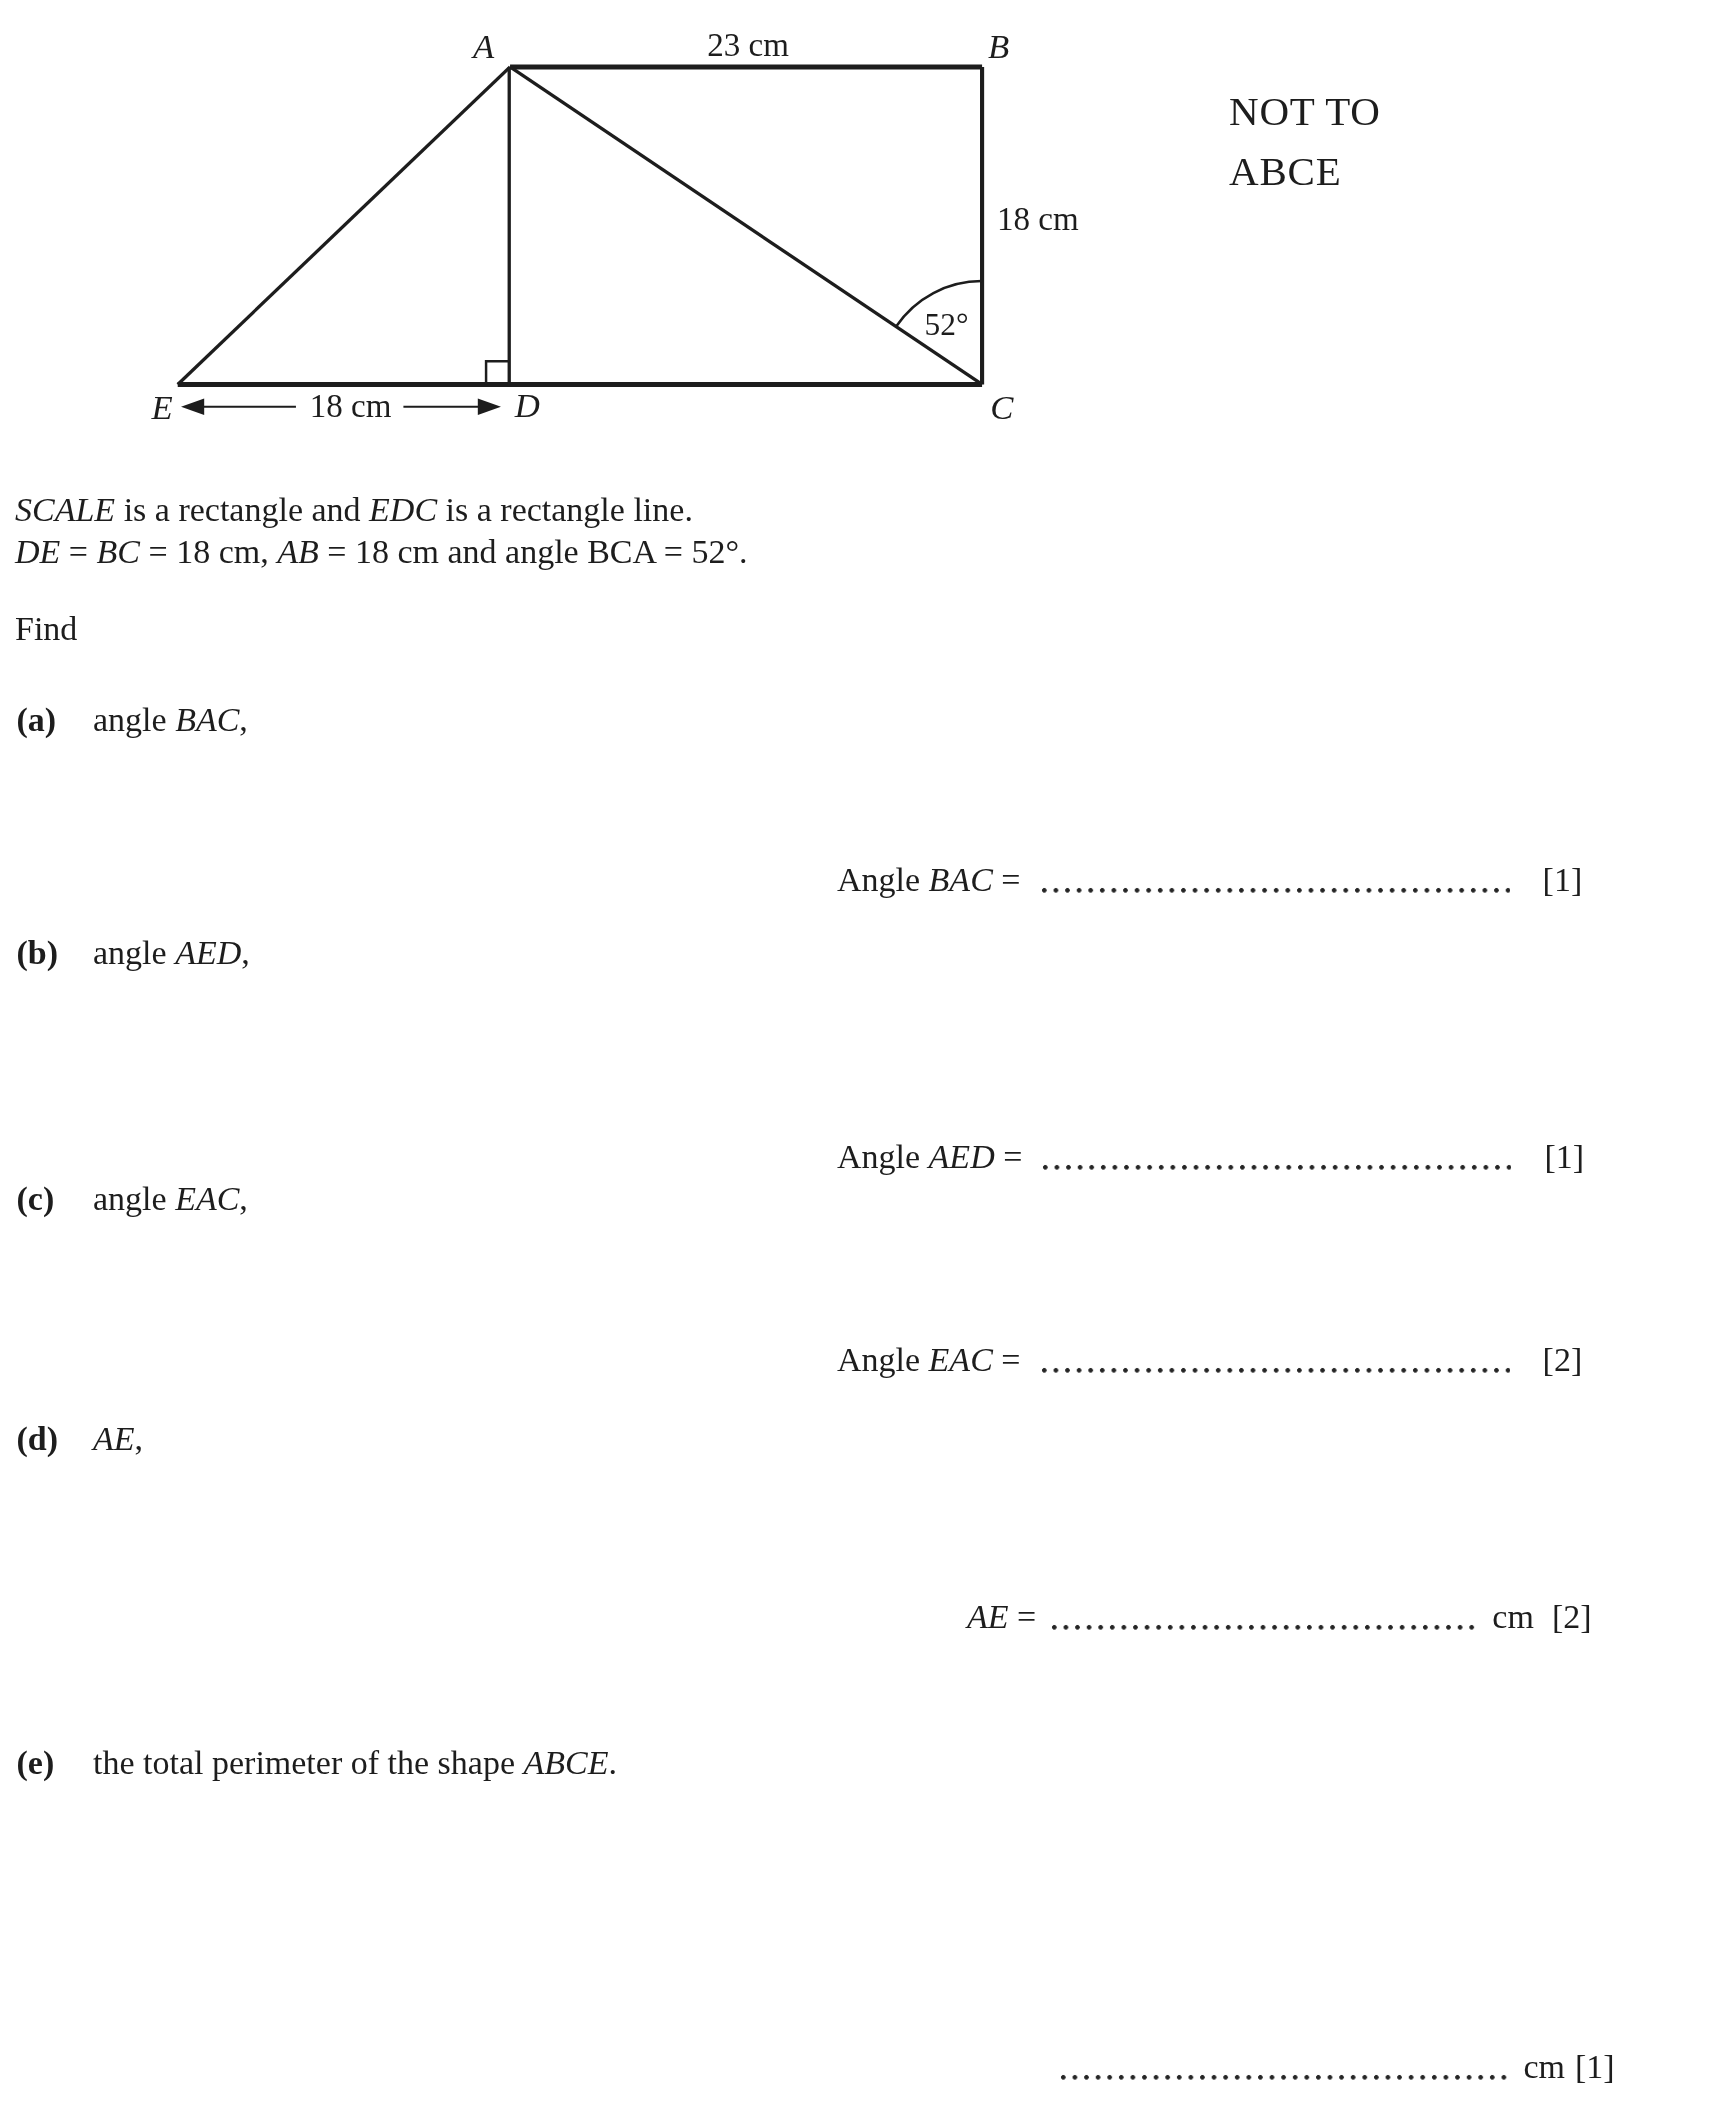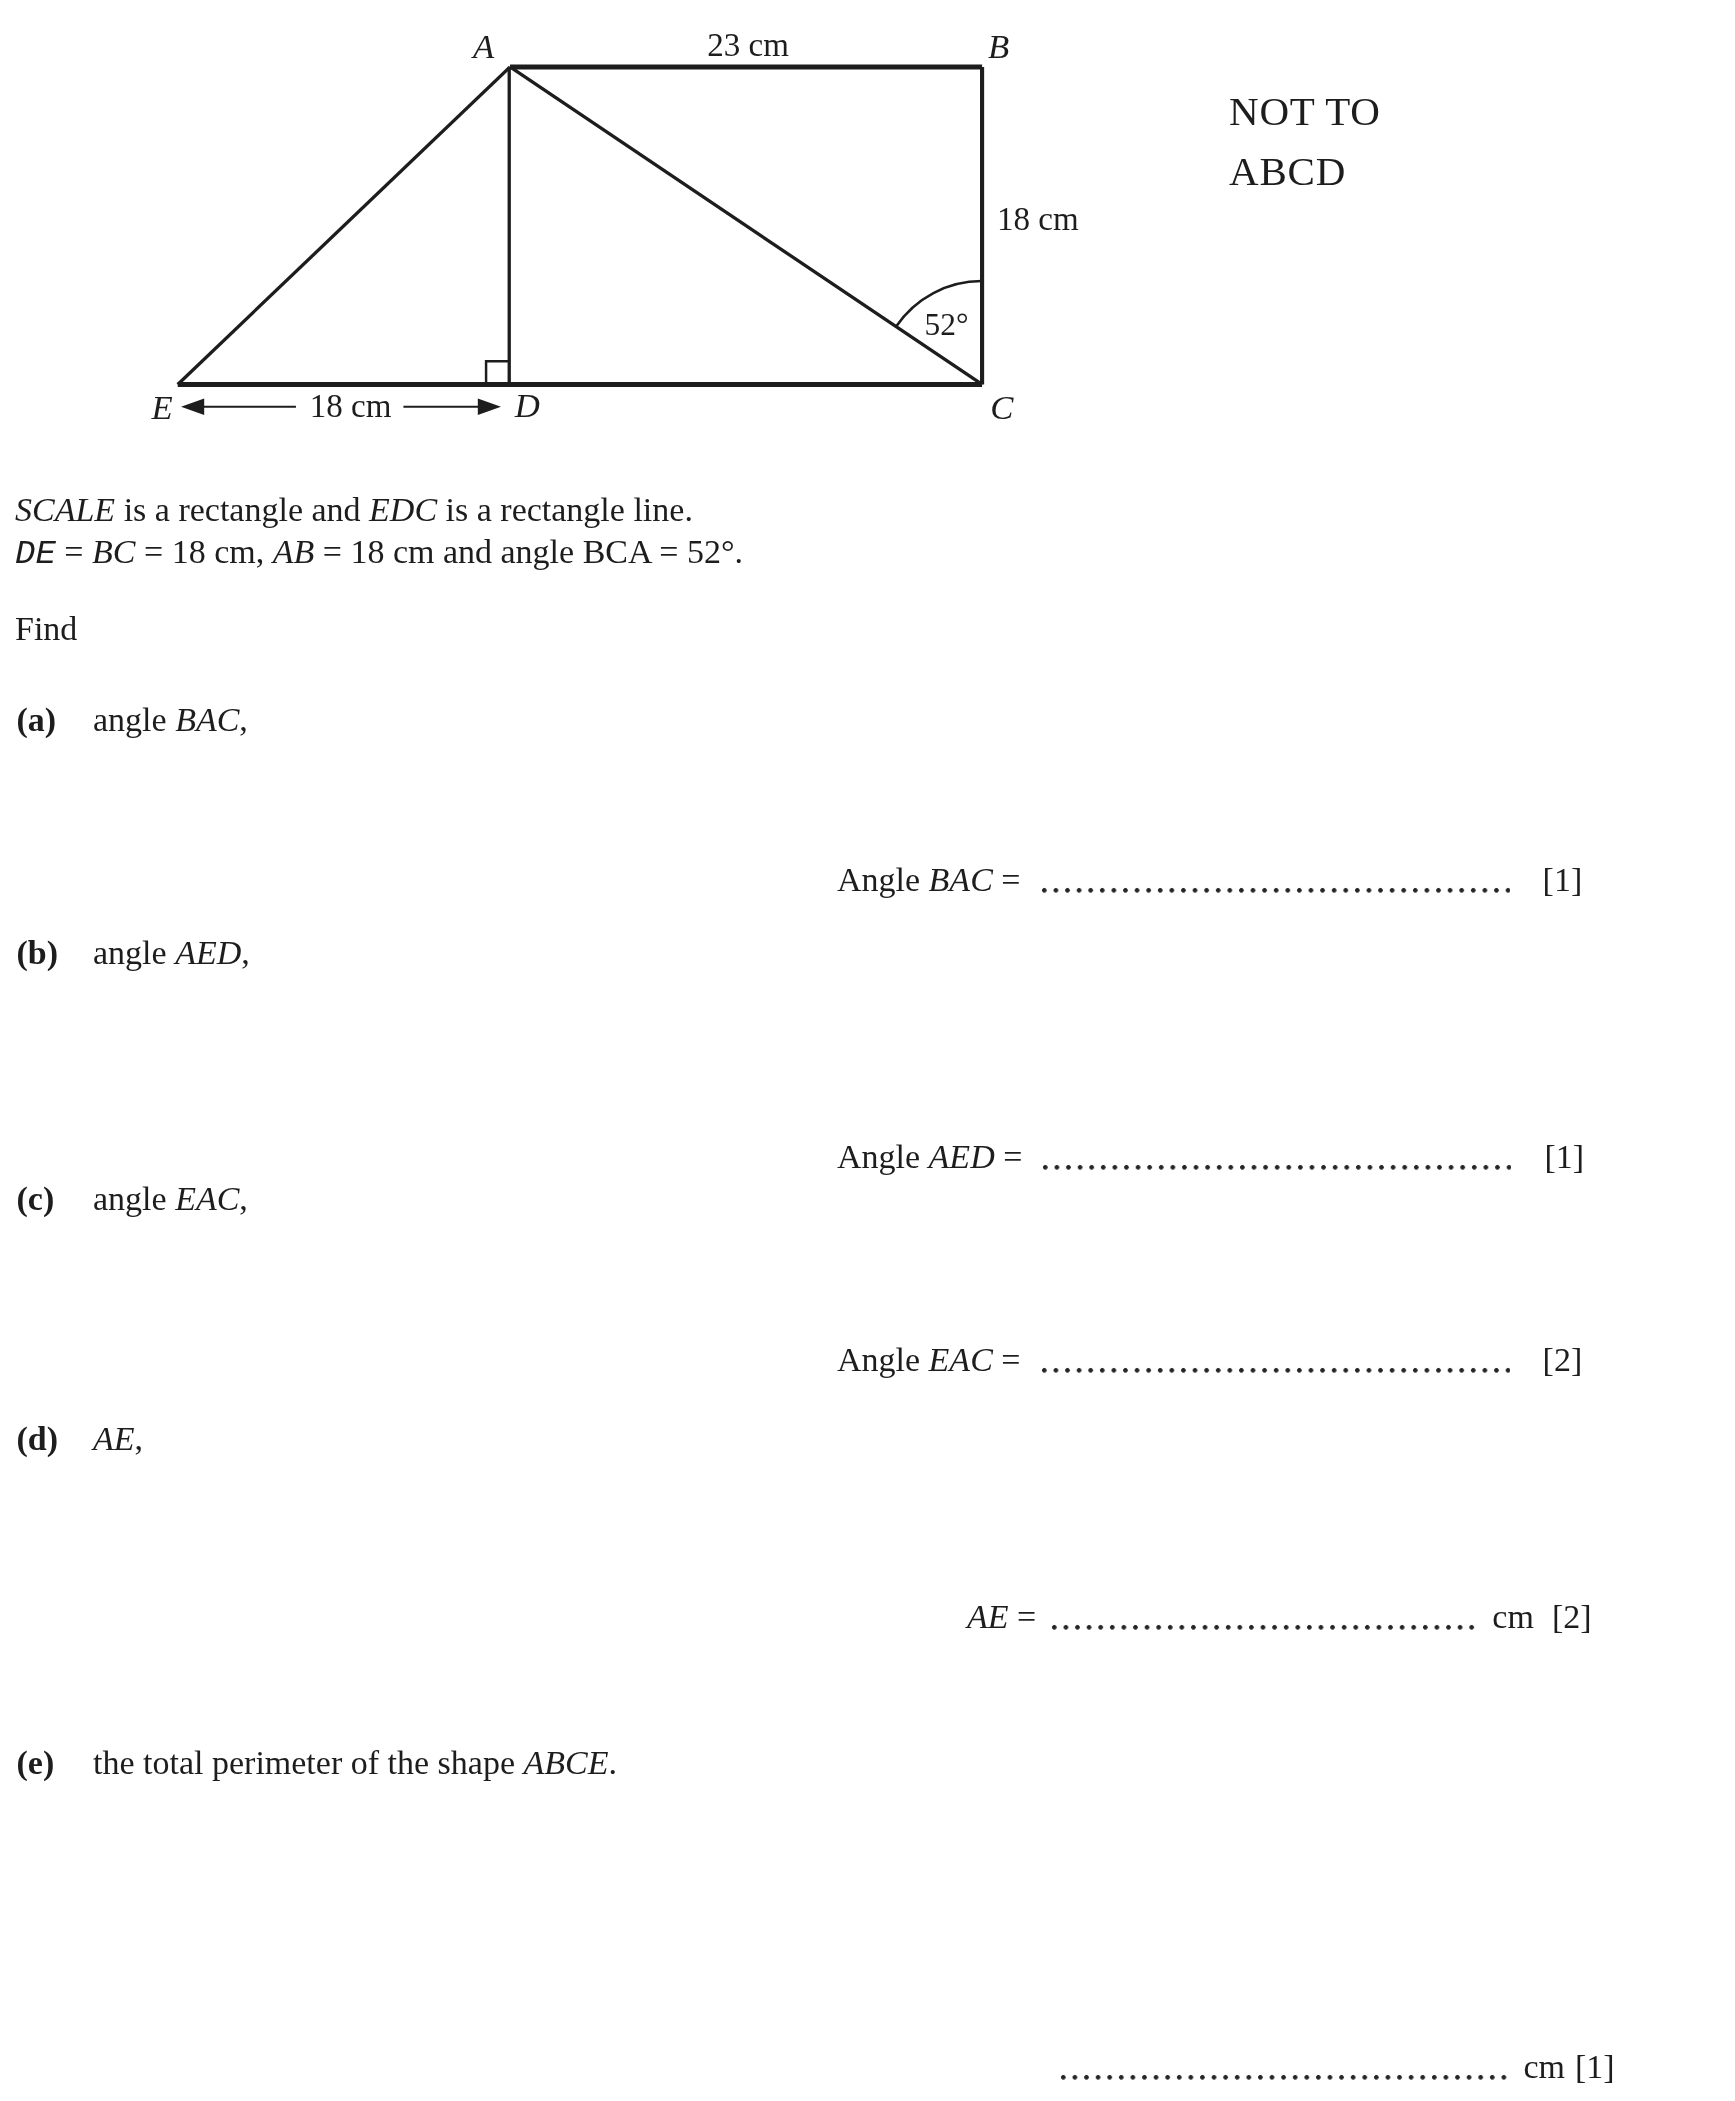--- a/index.html
+++ b/index.html
@@ -69,24 +69,24 @@
   <text class="vlabel" x="1212" y="507" text-anchor="middle">C</text>
   <text class="vlabel" x="638" y="505" text-anchor="middle">D</text>
   <text class="vlabel" x="196" y="507" text-anchor="middle">E</text>
   <text class="mlabel" x="905" y="68" text-anchor="middle">23 cm</text>
   <text class="mlabel" x="1206" y="278" text-anchor="start">18 cm</text>
   <text class="alabel" x="1145" y="405" text-anchor="middle">52°</text>
   <text class="mlabel" x="424" y="505" text-anchor="middle">18 cm</text>
 </svg>
 
 <div class="nts">NOT TO
-ABCD</div>
+ABCE</div>
 
 <div class="abs bodyline" style="left:15px;top:488px;"><span style="font-style: italic;">SCALE</span><span> is a rectangle and </span><span style="font-style: italic;">EDC</span><span> is a rectangle line.</span></div>
-<div class="abs bodyline" style="left:15px;top:530px;"><span style="font-style: italic; font-family: Liberation Mono, monospace;">DE</span><span> = </span><span style="font-style: italic;">BC</span><span> = 18 cm, </span><span style="font-style: italic;">AB</span><span> = 18 cm and angle </span><span style="">BCA</span><span> = 52°.</span></div>
+<div class="abs bodyline" style="left:15px;top:530px;"><span style="font-style: italic;">DE</span><span> = </span><span style="font-style: italic;">BC</span><span> = 18 cm, </span><span style="font-style: italic;">AB</span><span> = 18 cm and angle </span><span style="">BCA</span><span> = 52°.</span></div>
 <div class="abs bodyline" style="left:15px;top:607px;">Find</div>
 
 <div class="partrow" style="top:701px;">
   <span class="partlabel">(a)</span>
   <span class="partprompt"><span>angle </span><span style="font-style: italic;">BAC</span><span>,</span></span>
 </div>
 
 <div class="answerrow" style="left:837px;top:861px;">
   <span><span>Angle </span><span style="font-style: italic;">BAC</span><span> = </span></span>
   <span class="dots" style="width:469px;margin-left:11.6px;"></span>

